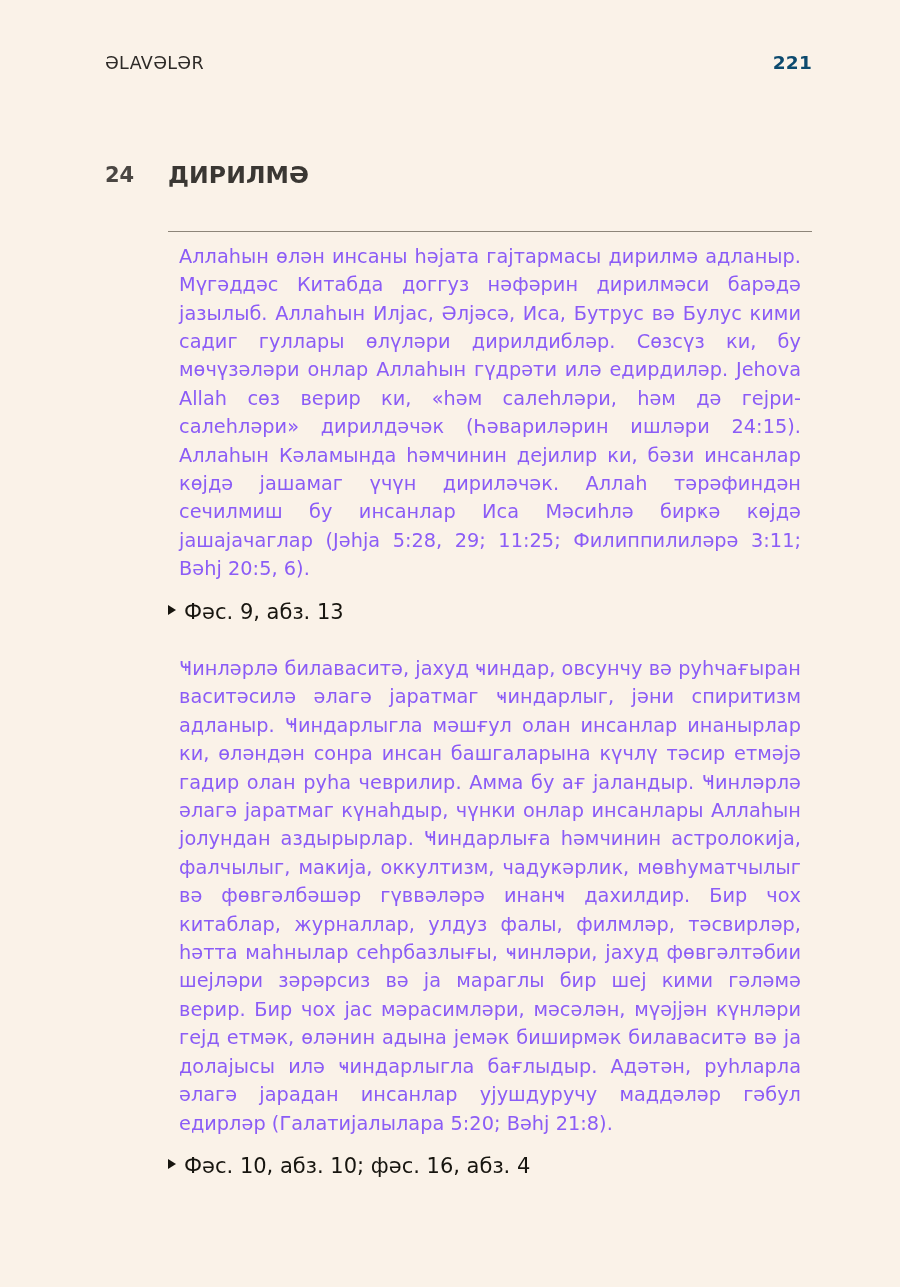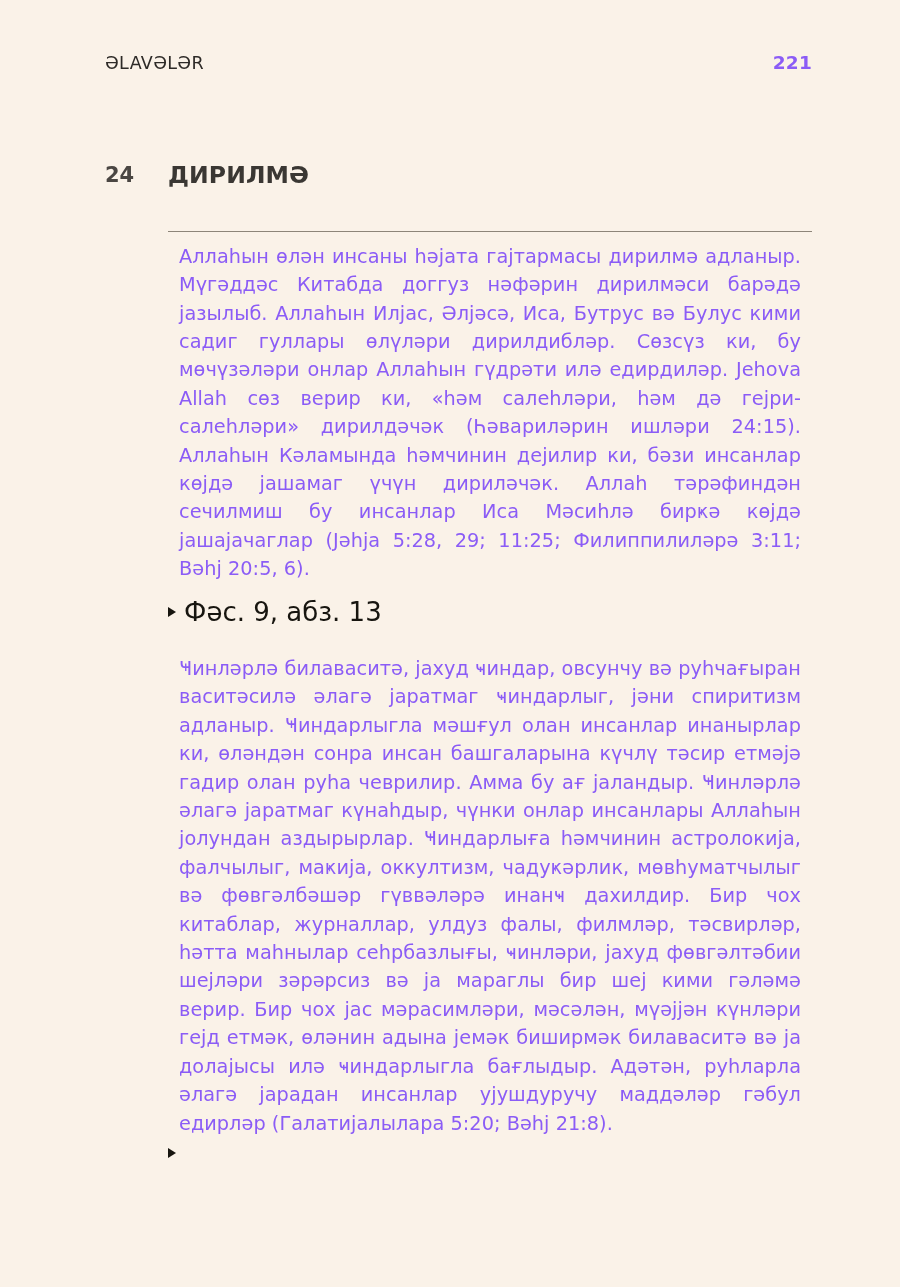--- a/index.html
+++ b/index.html
@@ -37,21 +37,21 @@
     font-size: 17.5px;
     font-weight: 400;
     letter-spacing: 0.02em;
     color: #2d2a27;
     white-space: nowrap;
     text-align: right;
   }
   .running-head-folio {
     font-size: 18.5px;
     font-weight: 700;
-    color: #8b5cf6;
+    color: #0c4a6e;
     letter-spacing: 0.01em;
   }
 
   
   .content {
     position: absolute;
     top: 142px;
     left: 105px;
     width: 707px;
   }
@@ -109,21 +109,21 @@
     letter-spacing: 0.002em;
   }
 
   
   .reference {
     margin-top: 14px;
     margin-left: 63px;
     display: flex;
     align-items: baseline;
     gap: 8px;
-    font-size: 26px;
+    font-size: 21px;
     line-height: 28.4px;
     color: #17150f;
   }
   .reference-bullet {
     flex: 0 0 auto;
     display: inline-block;
     width: 0;
     height: 0;
     position: relative;
     top: -4px;
@@ -162,17 +162,18 @@
         <span class="reference-text">Фәс. 9, абз. 13</span>
       </div>
     </section>
 
     <section class="section">
       <div class="section-body">
         <p class="para">Ҹинләрлә билаваситә, јахуд ҹиндар, овсунчу вә руһчағыран васитәсилә әлагә јаратмаг ҹиндарлыг, јәни спиритизм адланыр. Ҹиндарлыгла мәшғул олан инсанлар инанырлар ки, өләндән сонра инсан башгаларына күчлү тәсир етмәјә гадир олан руһа чеврилир. Амма бу ағ јаландыр. Ҹинләрлә әлагә јаратмаг күнаһдыр, чүнки онлар инсанлары Аллаһын јолундан аздырырлар. Ҹиндарлыға һәмчинин астролокија, фалчылыг, маҝија, оккултизм, чадуҝәрлик, мөвһуматчылыг вә фөвгәлбәшәр гүввәләрә инанҹ дахилдир. Бир чох китаблар, журналлар, улдуз фалы, филмләр, тәсвирләр, һәтта маһнылар сеһрбазлығы, ҹинләри, јахуд фөвгәлтәбии шејләри зәрәрсиз вә ја мараглы бир шеј кими гәләмә верир. Бир чох јас мәрасимләри, мәсәлән, мүәјјән күнләри гејд етмәк, өләнин адына јемәк биширмәк билаваситә вә ја долајысы илә ҹиндарлыгла бағлыдыр. Адәтән, руһларла әлагә јарадан инсанлар ујушдуручу маддәләр гәбул едирләр (Галатијалылара 5:20; Вәһј 21:8).</p>
       </div>
       <div class="reference">
         <span class="reference-bullet"></span>
+        <span class="reference-text">Фәс. 10, абз. 10; фәс. 16, абз. 4</span>
       </div>
     </section>
 
   </div>
 </div>
 
 </body></html>

